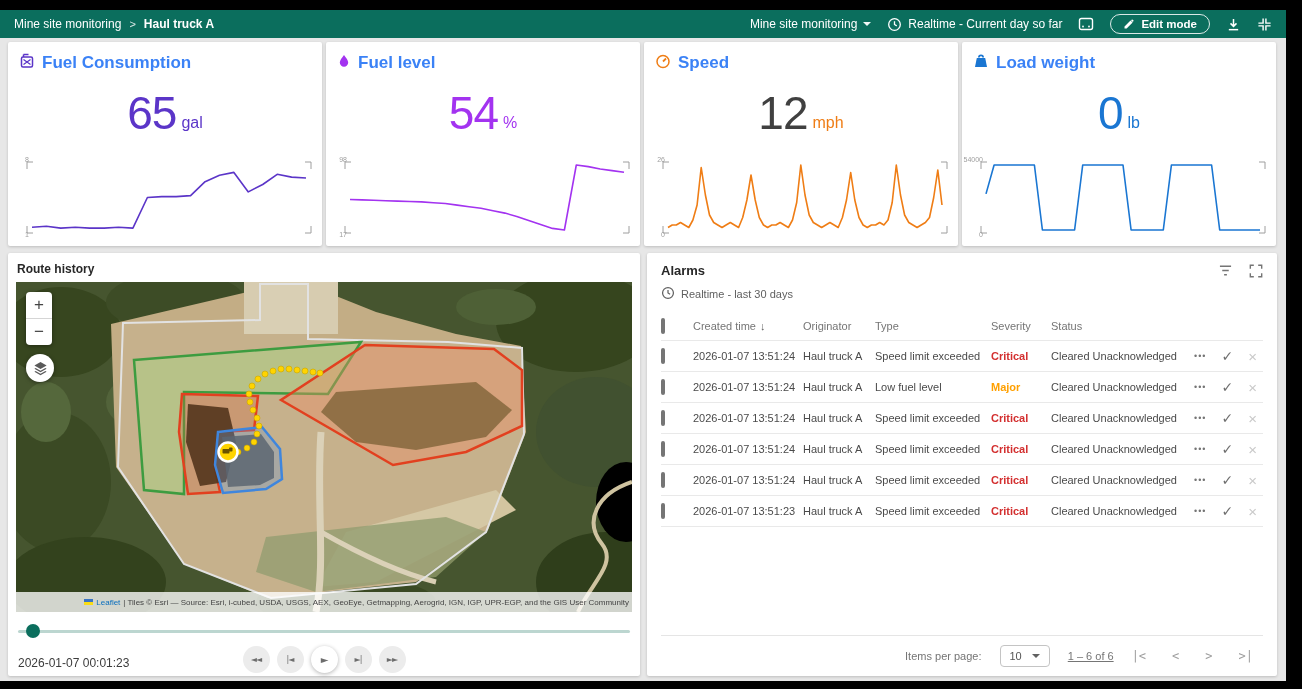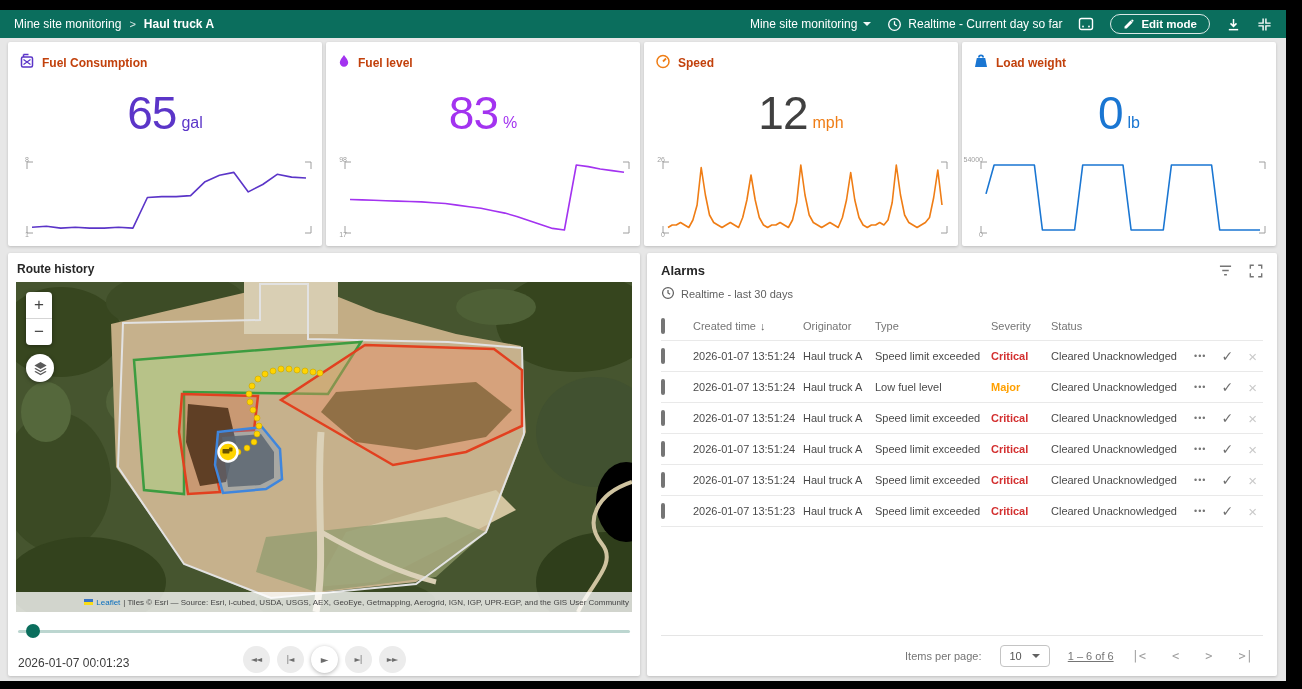--- a/index.html
+++ b/index.html
@@ -21,21 +21,21 @@
     border-radius:14px;padding:3px 12px;font-size:11.5px;font-weight:bold;cursor:pointer;}
   .icon-btn{display:flex;align-items:center;justify-content:center;cursor:pointer;}
   .topbar svg{display:block;}
 
   
   .card{position:absolute;background:#fff;border-radius:2px;box-shadow:0 1px 3px rgba(0,0,0,.18);}
 
   
   .kpi-card{top:32px;height:204px;width:314px;}
   .kpi-head{display:flex;align-items:center;gap:7px;padding:11px 0 0 11px;}
-  .kpi-title{font-size:12px;font-weight:bold;color:#c2410c;}
+  .kpi-title{font-size:17px;font-weight:bold;color:#3b82f6;}
   .kpi-num{position:absolute;left:0;right:0;top:48px;display:flex;align-items:flex-end;justify-content:center;}
   .kpi-value{font-size:46px;font-weight:500;line-height:1;letter-spacing:-1px;}
   .kpi-unit{font-size:16px;font-weight:500;margin-left:5px;padding-bottom:4px;}
   .spark{position:absolute;left:10px;right:8px;bottom:8px;height:80px;}
   .spark-label{position:absolute;right:calc(100% - 11px);white-space:nowrap;font-size:7px;color:#9e9e9e;}
   .spark-label.max{top:-2px;}
   .spark-label.min{bottom:0;}
 
   
   .route-panel{left:8px;top:243px;width:632px;height:423px;}
@@ -174,21 +174,21 @@
   <div class="card kpi-card" style="left:326px">
     <div class="kpi-head">
       <span class="kpi-icon">
         <svg width="14" height="16" viewBox="0 0 16 16" fill="currentColor" style="color: rgb(163, 51, 240);">
           <path d="M8 1C5.4 4.6 3.2 7 3.2 9.8a4.8 4.8 0 0 0 9.6 0C12.8 7 10.6 4.6 8 1z"></path>
           </svg>
       </span>
       <span class="kpi-title">Fuel level</span>
     </div>
     <div class="kpi-num">
-      <span class="kpi-value" style="color: rgb(163, 51, 240);">83</span>
+      <span class="kpi-value" style="color: rgb(163, 51, 240);">54</span>
       <span class="kpi-unit" style="color: rgb(163, 51, 240);">%</span>
     </div>
     <div class="spark"><svg width="296" height="80">
           <path d="M9,11 L9,4 L15,4M287,4 L293,4 L293,11M9,68 L9,75 L15,75M287,75 L293,75 L293,68" stroke="#9e9e9e" fill="none" stroke-width="1"></path>
           <polyline points="14.0,41.5 25.9,41.9 37.8,42.3 49.7,42.7 61.7,43.1 73.6,43.5 85.5,43.9 97.4,44.7 109.3,45.5 121.2,47.1 133.1,48.7 145.0,50.3 157.0,52.7 168.9,55.1 180.8,58.4 192.7,62.4 204.6,66.4 216.5,70.4 228.4,72.0 240.3,7.0 252.3,8.6 264.2,11.0 276.1,12.6 288.0,14.2" fill="none" stroke="#a333f0" stroke-width="1.6" stroke-linejoin="round"></polyline>
         </svg><span class="spark-label max">98</span><span class="spark-label min">17</span></div>
   </div>
 
   <div class="card kpi-card" style="left:644px">
     <div class="kpi-head">

